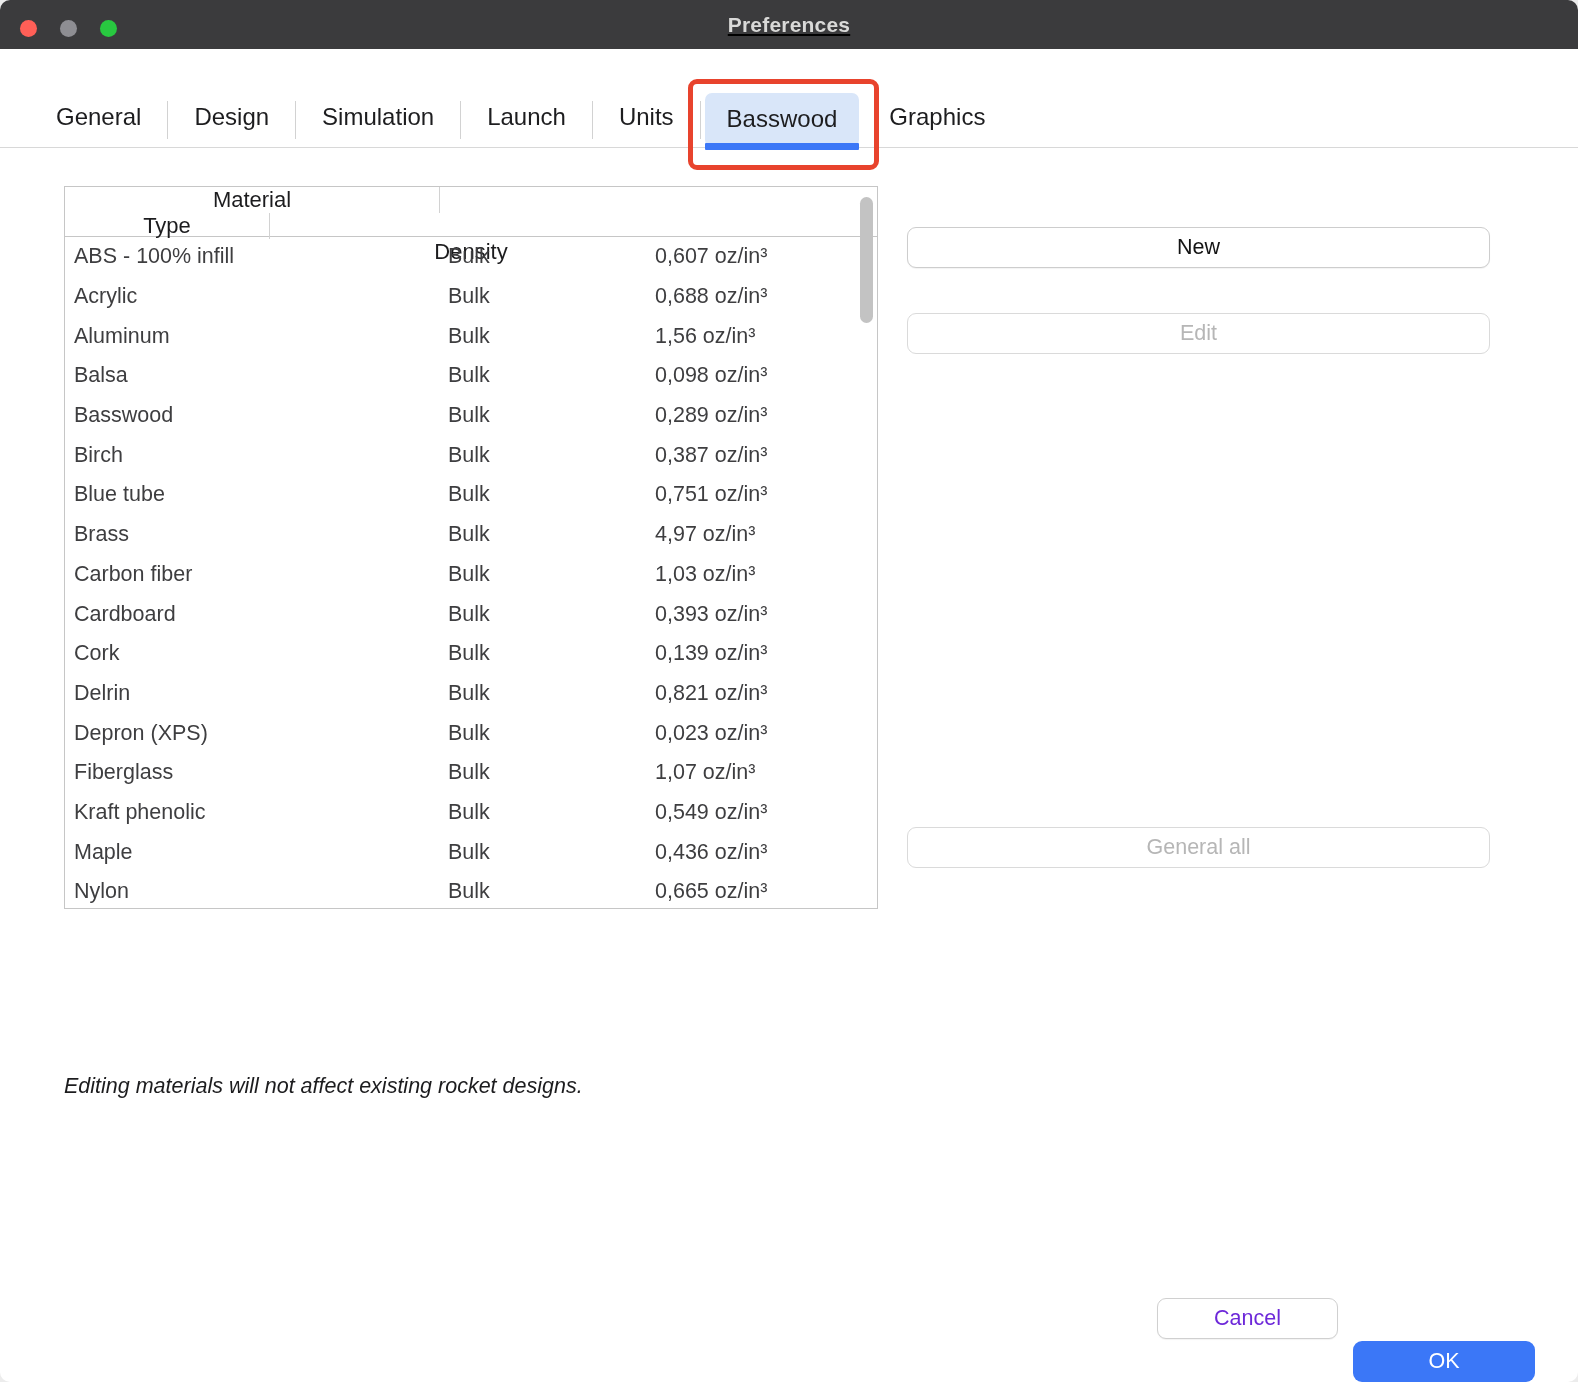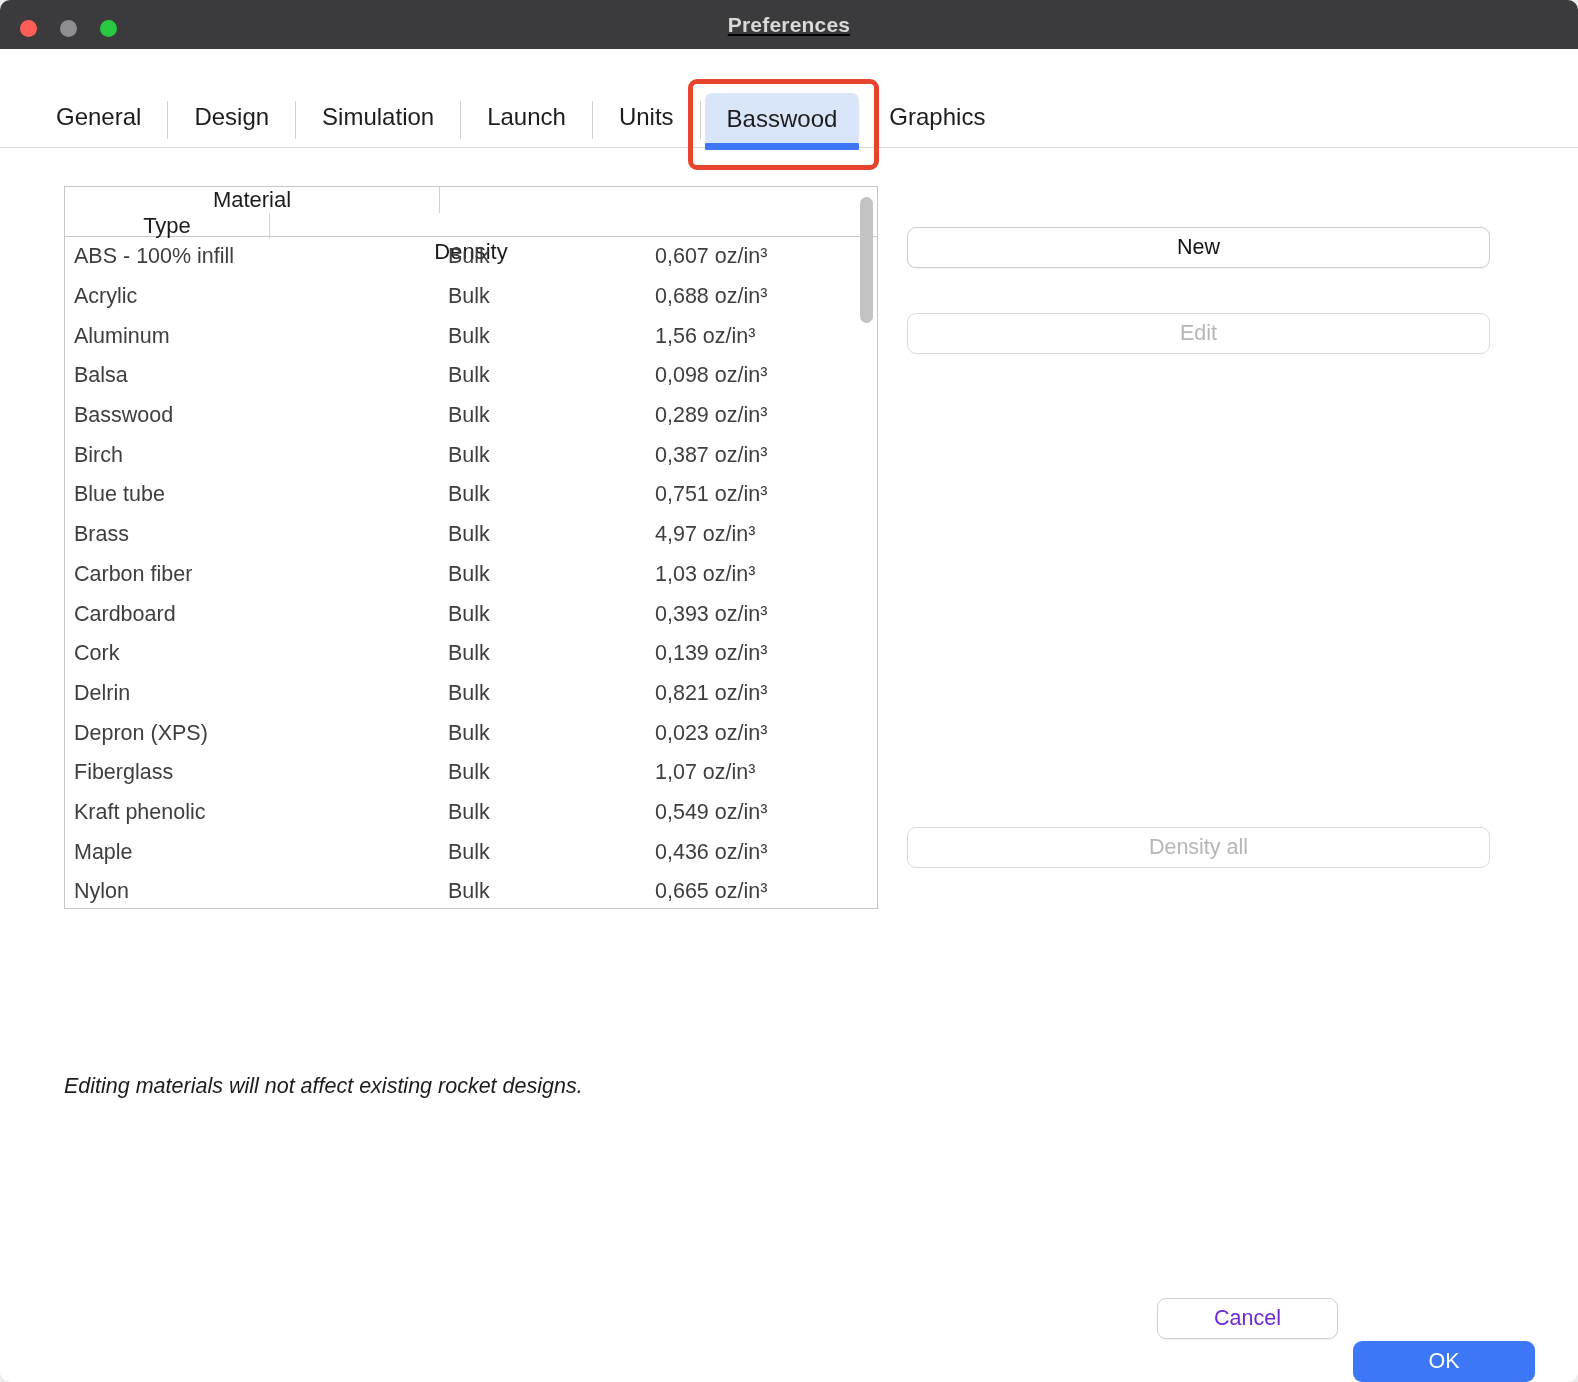--- a/index.html
+++ b/index.html
@@ -227,20 +227,20 @@
           <div class="tcell c0">Nylon</div>
           <div class="tcell c1">Bulk</div>
           <div class="tcell c2">0,665 oz/in³</div>
         </div>
       </div>
     <div class="scroll-thumb"></div>
   </div>
 
   <button class="side-btn" id="btn-new">New</button>
   <button class="side-btn disabled" id="btn-edit">Edit</button>
-  <button class="side-btn disabled" id="btn-revert">Density all</button>
+  <button class="side-btn disabled" id="btn-revert">General all</button>
 
   <div class="note">Editing materials will not affect existing rocket designs.</div>
 
   <button class="footer-btn" id="btn-cancel">Cancel</button>
   <button class="footer-btn" id="btn-ok">OK</button>
 
 </div>
 
 </body></html>

